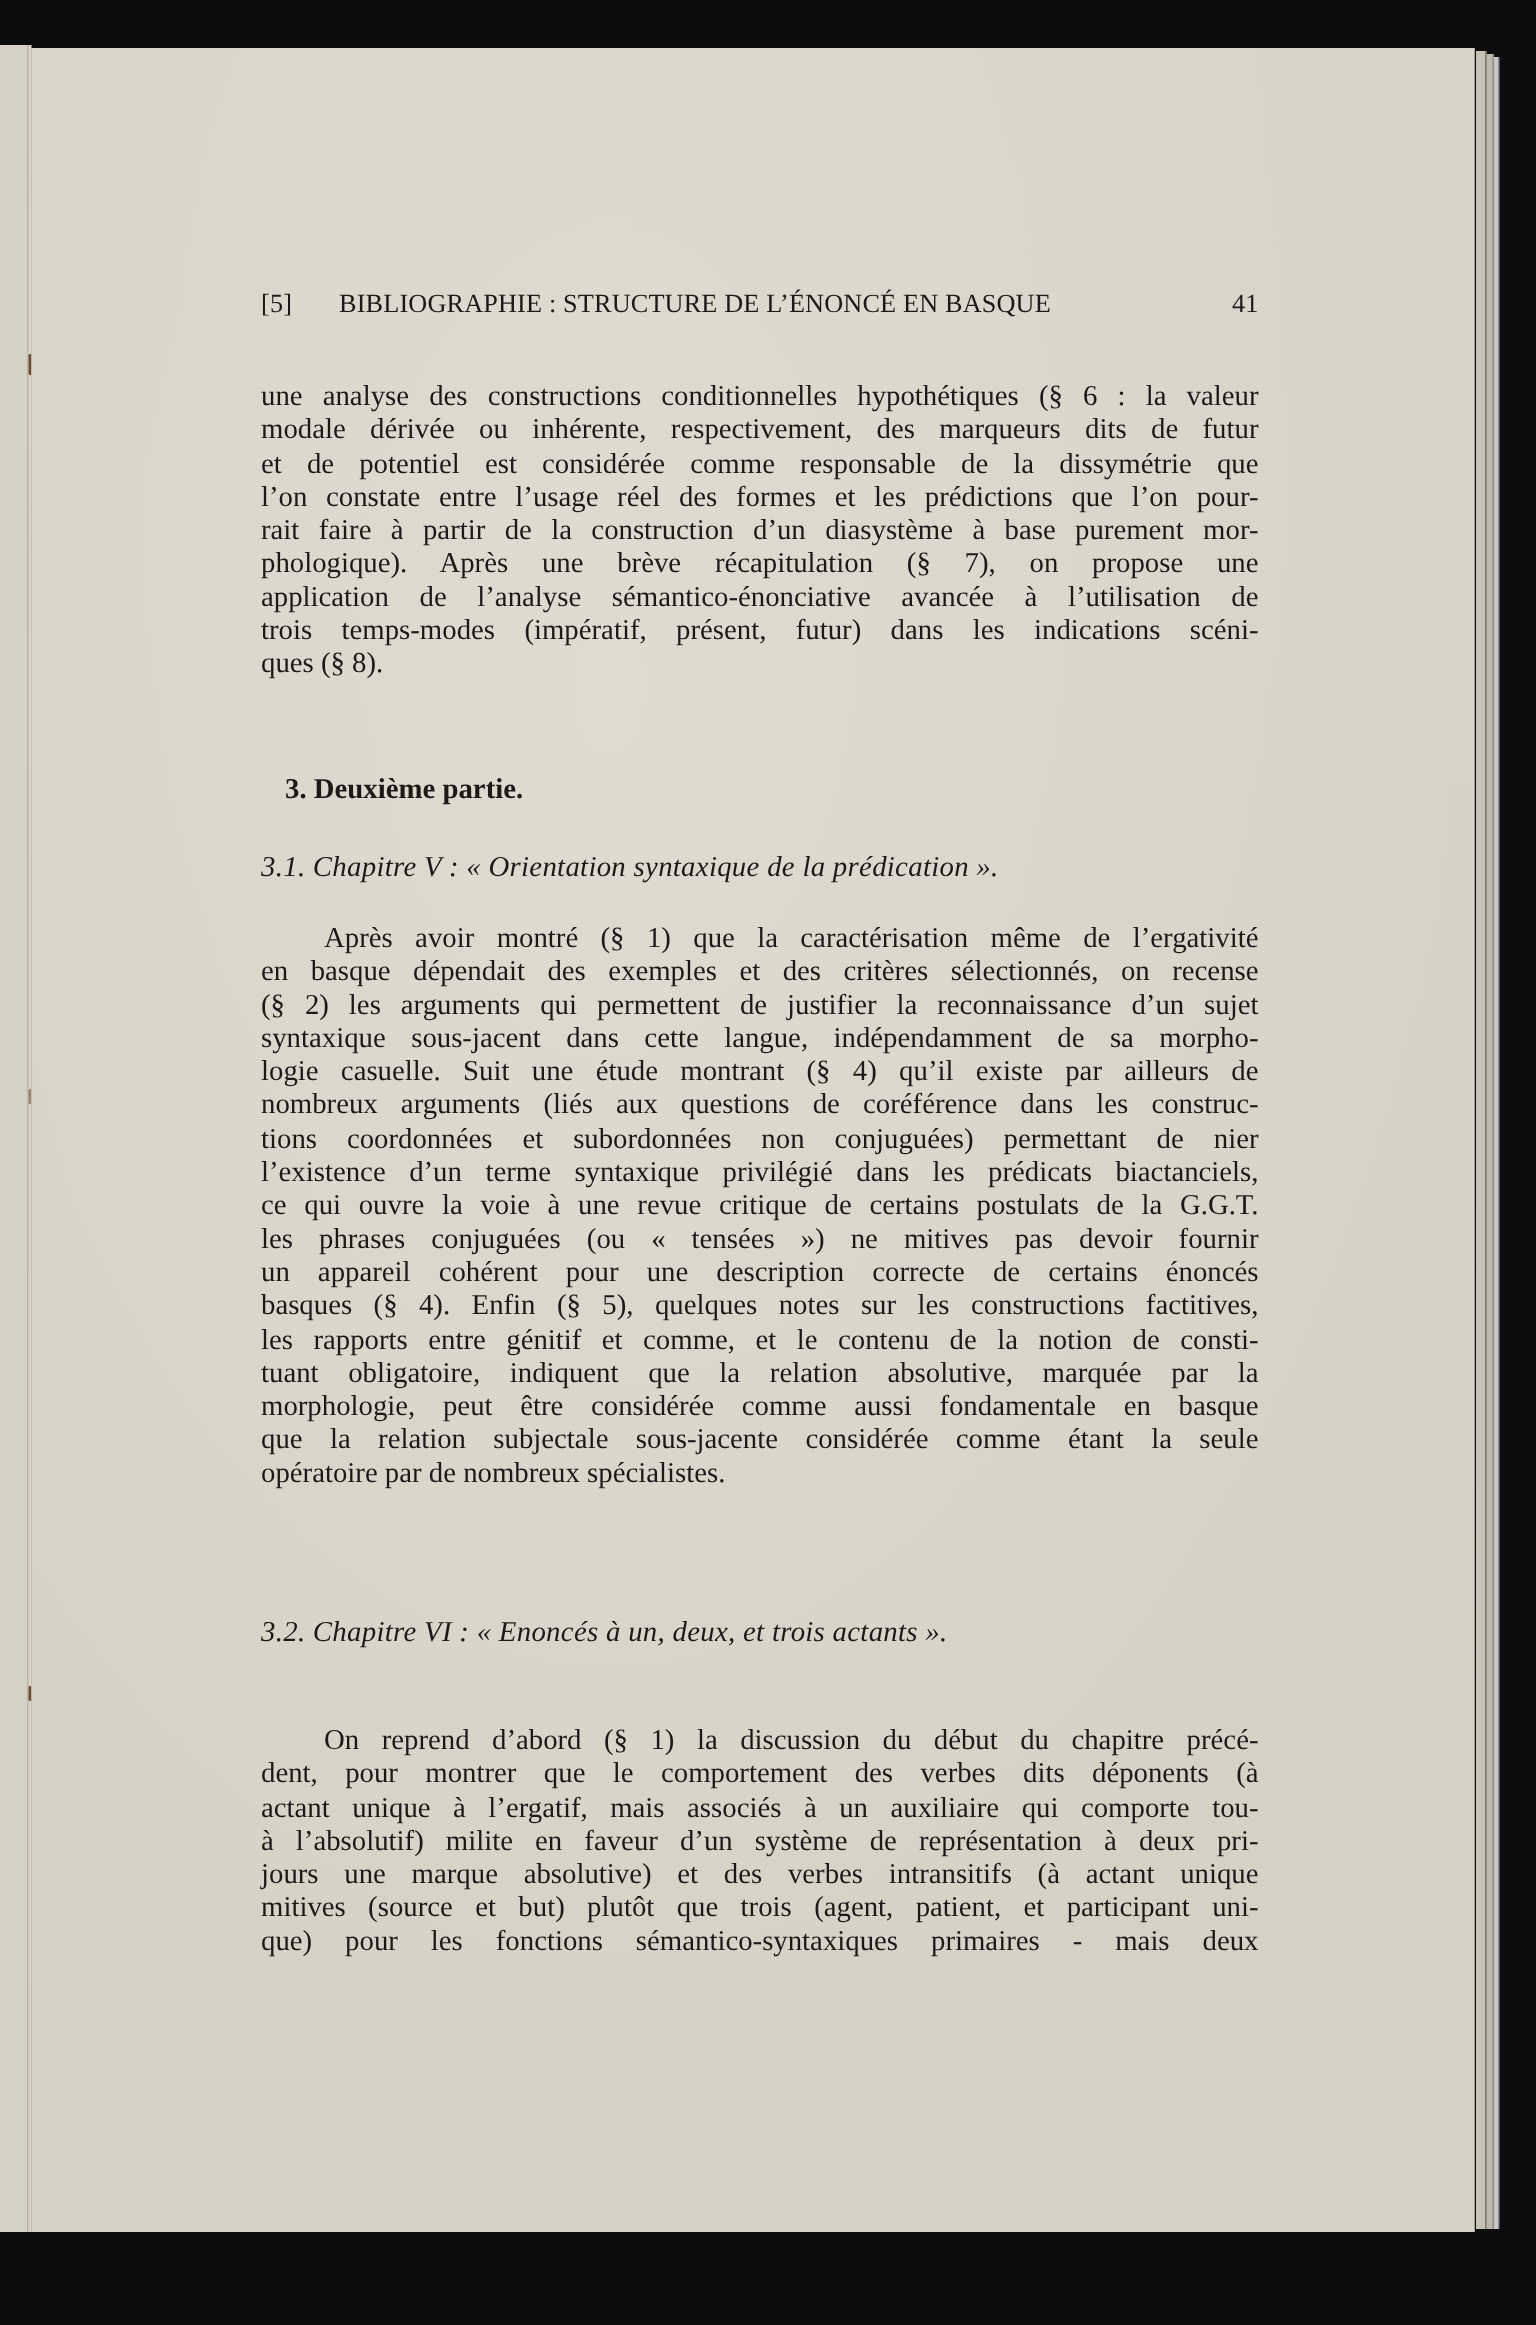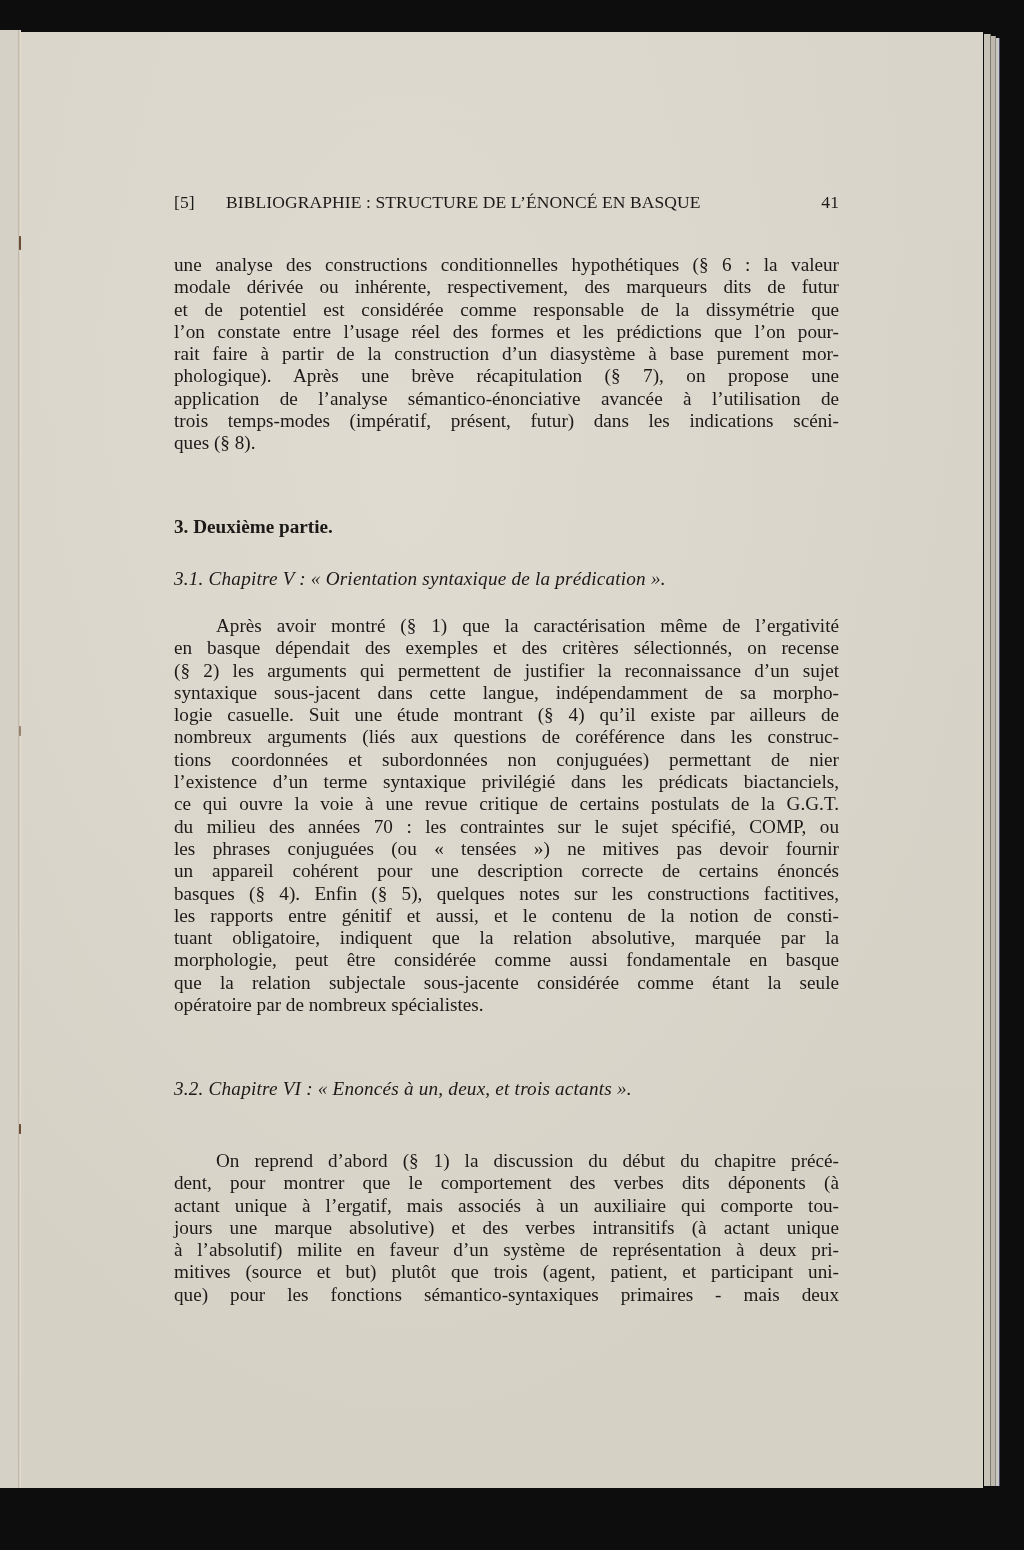--- a/index.html
+++ b/index.html
@@ -94,21 +94,21 @@
     text-align-last: justify;
     white-space: nowrap;
   }
   .body-text .line.last {
     text-align-last: left;
   }
   .body-text .line.indent { padding-left: 42px; }
   .block { position: absolute; left: 0; width: 665px; }
   .section-heading {
     position: absolute;
-    left: 0;
+    left: 16px;
     font-size: 19.2px;
     font-weight: bold;
     white-space: nowrap;
   }
   .subsection-heading {
     position: absolute;
     left: 0;
     font-size: 19.2px;
     font-style: italic;
     white-space: nowrap;
@@ -160,40 +160,39 @@
       <p class="body-text" id="para-3-1">
           <span class="line indent">Après avoir montré (§ 1) que la caractérisation même de l’ergativité</span>
           <span class="line">en basque dépendait des exemples et des critères sélectionnés, on recense</span>
           <span class="line">(§ 2) les arguments qui permettent de justifier la reconnaissance d’un sujet</span>
           <span class="line">syntaxique sous-jacent dans cette langue, indépendamment de sa morpho-</span>
           <span class="line">logie casuelle. Suit une étude montrant (§ 4) qu’il existe par ailleurs de</span>
           <span class="line">nombreux arguments (liés aux questions de coréférence dans les construc-</span>
           <span class="line">tions coordonnées et subordonnées non conjuguées) permettant de nier</span>
           <span class="line">l’existence d’un terme syntaxique privilégié dans les prédicats biactanciels,</span>
           <span class="line">ce qui ouvre la voie à une revue critique de certains postulats de la G.G.T.</span>
-          <span class="line">du milieu des années 70 : les contraintes sur le sujet spécifié, COMP, ou</span>
           <span class="line">les phrases conjuguées (ou « tensées ») ne mitives pas devoir fournir</span>
           <span class="line">un appareil cohérent pour une description correcte de certains énoncés</span>
           <span class="line">basques (§ 4). Enfin (§ 5), quelques notes sur les constructions factitives,</span>
-          <span class="line">les rapports entre génitif et aussi, et le contenu de la notion de consti-</span>
+          <span class="line">les rapports entre génitif et comme, et le contenu de la notion de consti-</span>
           <span class="line">tuant obligatoire, indiquent que la relation absolutive, marquée par la</span>
           <span class="line">morphologie, peut être considérée comme aussi fondamentale en basque</span>
           <span class="line">que la relation subjectale sous-jacente considérée comme étant la seule</span>
           <span class="line last">opératoire par de nombreux spécialistes.</span>
         </p>
     </div>
 
     <div class="subsection-heading" style="top:1046px;">3.2. Chapitre VI : « Enoncés à un, deux, et trois actants ».</div>
 
     <div class="block" style="top:1118px;">
       <p class="body-text" id="para-3-2">
           <span class="line indent">On reprend d’abord (§ 1) la discussion du début du chapitre précé-</span>
           <span class="line">dent, pour montrer que le comportement des verbes dits déponents (à</span>
           <span class="line">actant unique à l’ergatif, mais associés à un auxiliaire qui comporte tou-</span>
+          <span class="line">à l’absolutif) milite en faveur d’un système de représentation à deux pri-</span>
           <span class="line">jours une marque absolutive) et des verbes intransitifs (à actant unique</span>
-          <span class="line">à l’absolutif) milite en faveur d’un système de représentation à deux pri-</span>
           <span class="line">mitives (source et but) plutôt que trois (agent, patient, et participant uni-</span>
           <span class="line">que) pour les fonctions sémantico-syntaxiques primaires - mais deux</span>
         </p>
     </div>
 
   </div>
 </div>
 
 </body></html>

